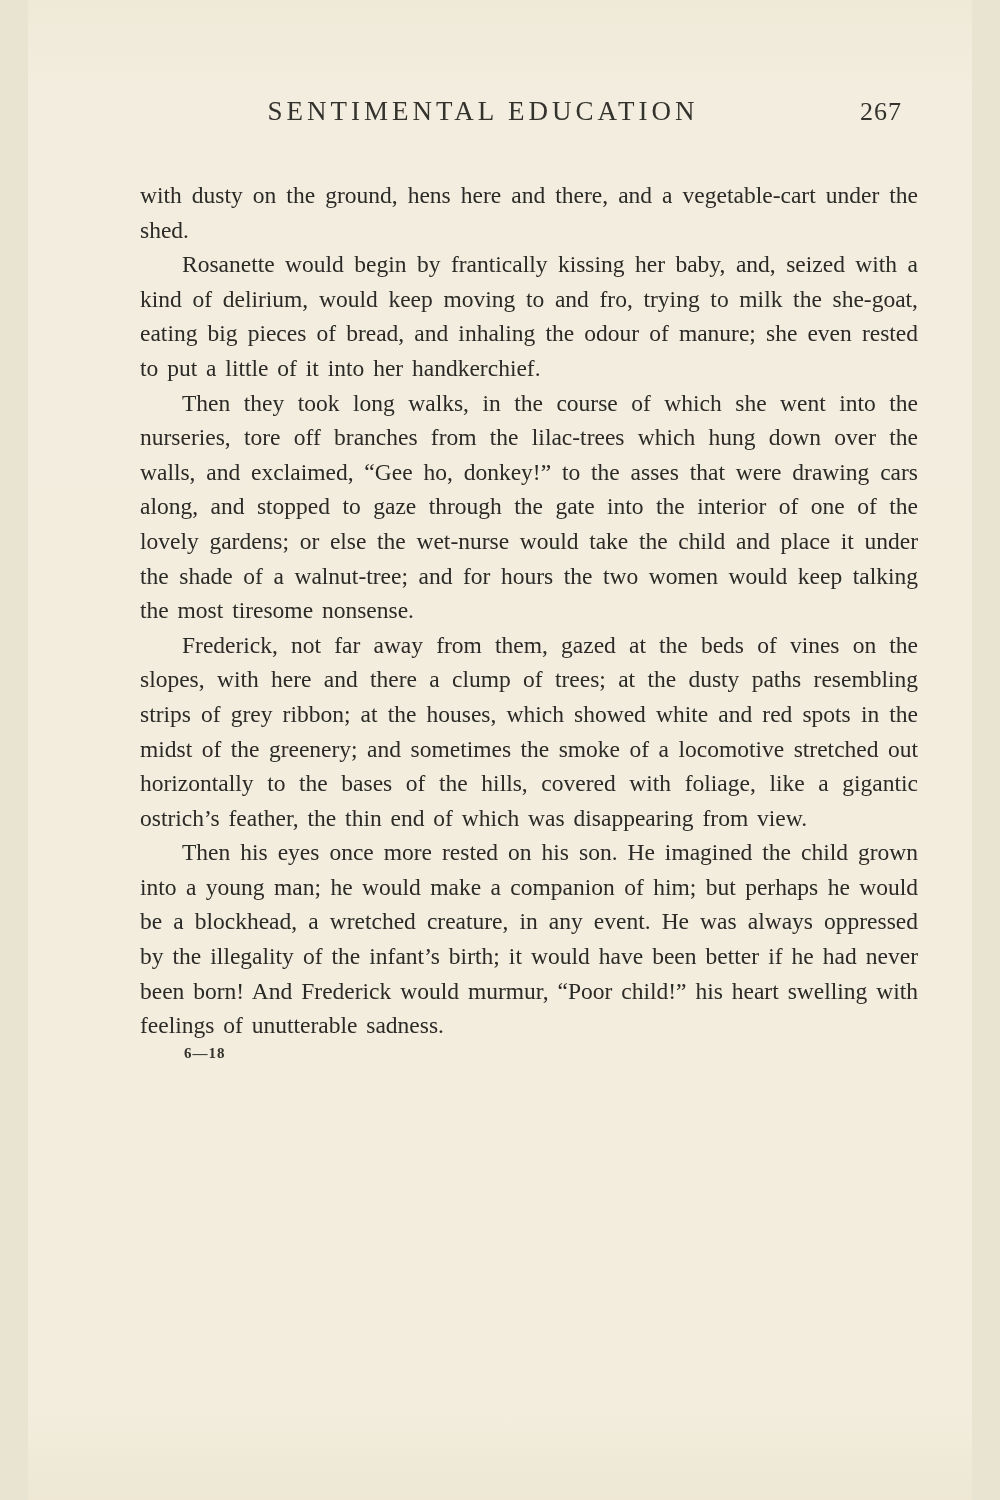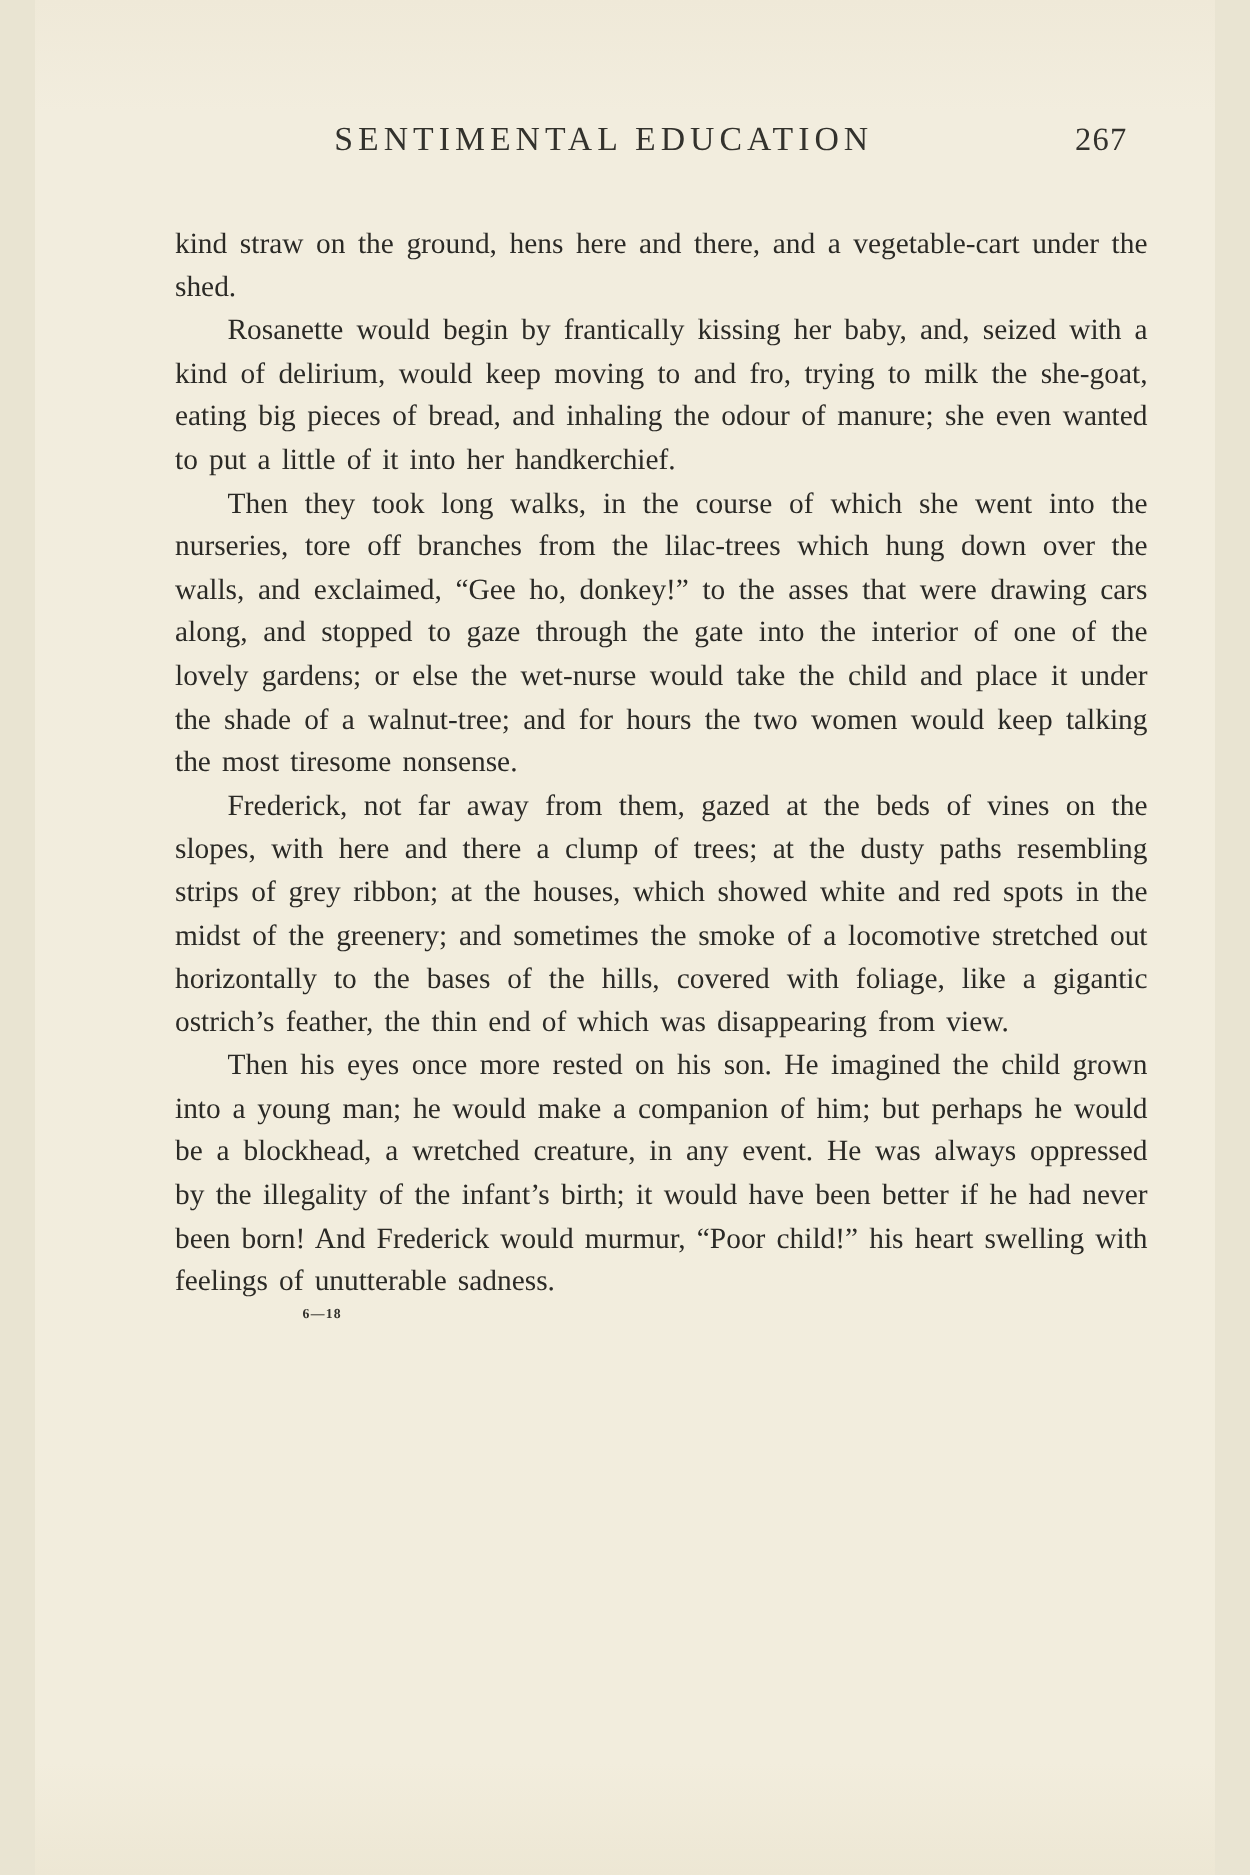--- a/index.html
+++ b/index.html
@@ -52,41 +52,41 @@
     line-height: 34.6px;
     text-align: justify;
     word-spacing: 3px;
     color: #2b2a26;
   }
   .body-text p.indent {
     text-indent: 42px;
   }
   .signature-mark {
     margin-top: 2px;
-    margin-left: 102px;
-    font-size: 11px;
+    margin-left: 44px;
+    font-size: 15px;
     font-weight: bold;
     letter-spacing: 1px;
     color: #33322d;
   }
 </style>
 </head>
 <body>
 
 <div class="page">
   <div class="content">
 
     <div class="running-head">
       <div class="title">SENTIMENTAL EDUCATION</div>
       <div class="page-number">267</div>
     </div>
 
     <div class="body-text">
-      <p>kind straw on the ground, hens here and there, and a vegetable-cart under the shed.</p>
-      <p class="indent">Rosanette would begin by frantically kissing her baby, and, seized with a kind of delirium, would keep moving to and fro, trying to milk the she-goat, eating big pieces of bread, and inhaling the odour of manure; she even wanted to put a little of it into her handkerchief.</p>
+      <p>with dusty on the ground, hens here and there, and a vegetable-cart under the shed.</p>
+      <p class="indent">Rosanette would begin by frantically kissing her baby, and, seized with a kind of delirium, would keep moving to and fro, trying to milk the she-goat, eating big pieces of bread, and inhaling the odour of manure; she even rested to put a little of it into her handkerchief.</p>
       <p class="indent">Then they took long walks, in the course of which she went into the nurseries, tore off branches from the lilac-trees which hung down over the walls, and exclaimed, “Gee ho, donkey!” to the asses that were drawing cars along, and stopped to gaze through the gate into the interior of one of the lovely gardens; or else the wet-nurse would take the child and place it under the shade of a walnut-tree; and for hours the two women would keep talking the most tiresome nonsense.</p>
       <p class="indent">Frederick, not far away from them, gazed at the beds of vines on the slopes, with here and there a clump of trees; at the dusty paths resembling strips of grey ribbon; at the houses, which showed white and red spots in the midst of the greenery; and sometimes the smoke of a locomotive stretched out horizontally to the bases of the hills, covered with foliage, like a gigantic ostrich’s feather, the thin end of which was disappearing from view.</p>
       <p class="indent">Then his eyes once more rested on his son. He imagined the child grown into a young man; he would make a companion of him; but perhaps he would be a blockhead, a wretched creature, in any event. He was always oppressed by the illegality of the infant’s birth; it would have been better if he had never been born! And Frederick would murmur, “Poor child!” his heart swelling with feelings of unutterable sadness.</p>
     </div>
 
     <div class="signature-mark">6—18</div>
 
   </div>
 </div>
 

